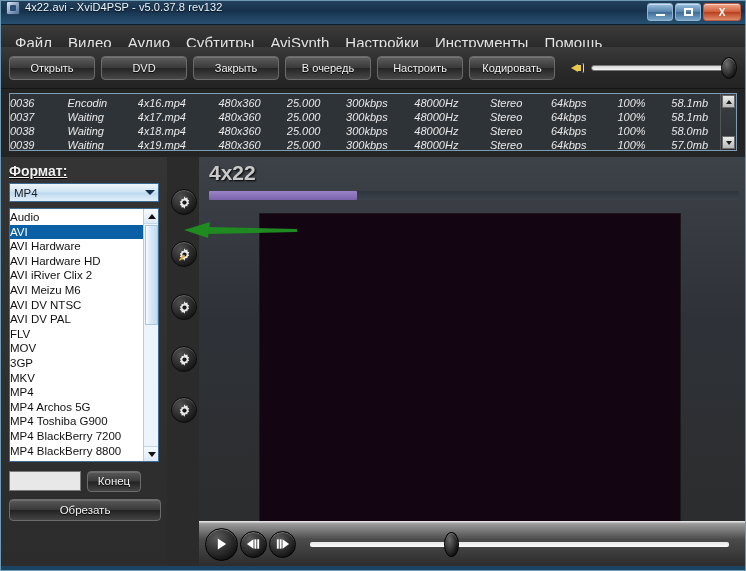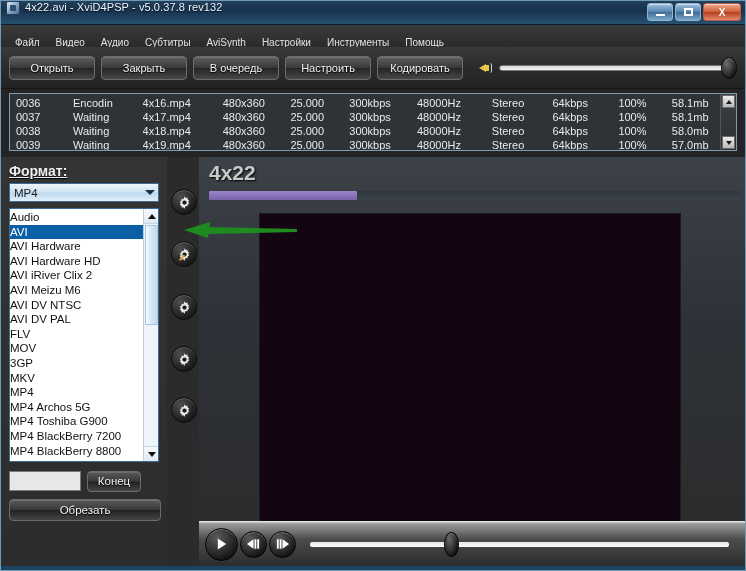--- a/index.html
+++ b/index.html
@@ -55,21 +55,21 @@
     background:linear-gradient(180deg,#f0ab90 0%,#d05f3b 48%,#b8401e 52%,#e08a6a 100%);
   }
 
   
   .menubar{
     position:absolute; left:0; top:24px; width:744px; height:22px;
     background:linear-gradient(180deg,#3b3b3b 0%,#2a2a2a 100%);
     display:flex; align-items:center; padding-left:6px; gap:0px;
   }
   .menu-item{
-    color:#e3e3e3; font-size:10px; padding:2px 8px; white-space:nowrap;
+    color:#e3e3e3; font-size:15px; padding:2px 8px; white-space:nowrap;
     cursor:default;
     margin-top:13px;
   }
 
   
   .toolbar{
     position:absolute; left:0; top:46px; width:744px; height:42px;
     background:linear-gradient(180deg,#3a3a3a 0%,#2b2b2b 50%,#232323 100%);
     border-bottom:1px solid #151515;
     display:flex; align-items:center; padding:0 8px; gap:6px;
@@ -110,21 +110,21 @@
   
   .joblist{
     position:absolute; left:8px; top:92px; width:728px; height:58px;
     background:#2e3338;
     border:1px solid #7e9db3;
     display:flex;
   }
   .joblist-inner{ flex:1; overflow:hidden; padding-top:2px; }
   .jrow{
     display:flex; gap:16px; color:#e9e9e9; font-size:11px;
-    height:14px; line-height:14px; padding-left:6px; white-space:nowrap;
+    height:14px; line-height:14px; white-space:nowrap;font-style:italic;
   }
   .jc{ display:inline-block; overflow:hidden; }
   .c-id{width:46px;} .c-st{width:60px;} .c-fn{width:72px;}
   .c-res{width:58px;} .c-fps{width:48px;} .c-vbr{width:58px;}
   .c-hz{width:66px;} .c-ch{width:50px;} .c-abr{width:56px;}
   .c-pct{width:42px;} .c-sz{width:54px;}
   .jl-scroll{
     width:16px; background:linear-gradient(180deg,#3a3f44,#2c3035);
     border-left:1px solid #555; display:flex; flex-direction:column;
     justify-content:space-between; align-items:center; padding:1px;
@@ -321,20 +321,21 @@
     <div class="menu-item">Аудио</div>
     <div class="menu-item">Субтитры</div>
     <div class="menu-item">AviSynth</div>
     <div class="menu-item">Настройки</div>
     <div class="menu-item">Инструменты</div>
     <div class="menu-item">Помощь</div>
   </div>
 
   <div class="toolbar">
     <div class="tbtn">Открыть</div>
+    <div class="tbtn">DVD</div>
     <div class="tbtn">Закрыть</div>
     <div class="tbtn">В очередь</div>
     <div class="tbtn">Настроить</div>
     <div class="tbtn">Кодировать</div>
     <div class="vol-wrap">
       <div class="spk">
         <div class="cone"></div>
           <div class="box"></div>
           <div class="wv"></div>
       </div>

